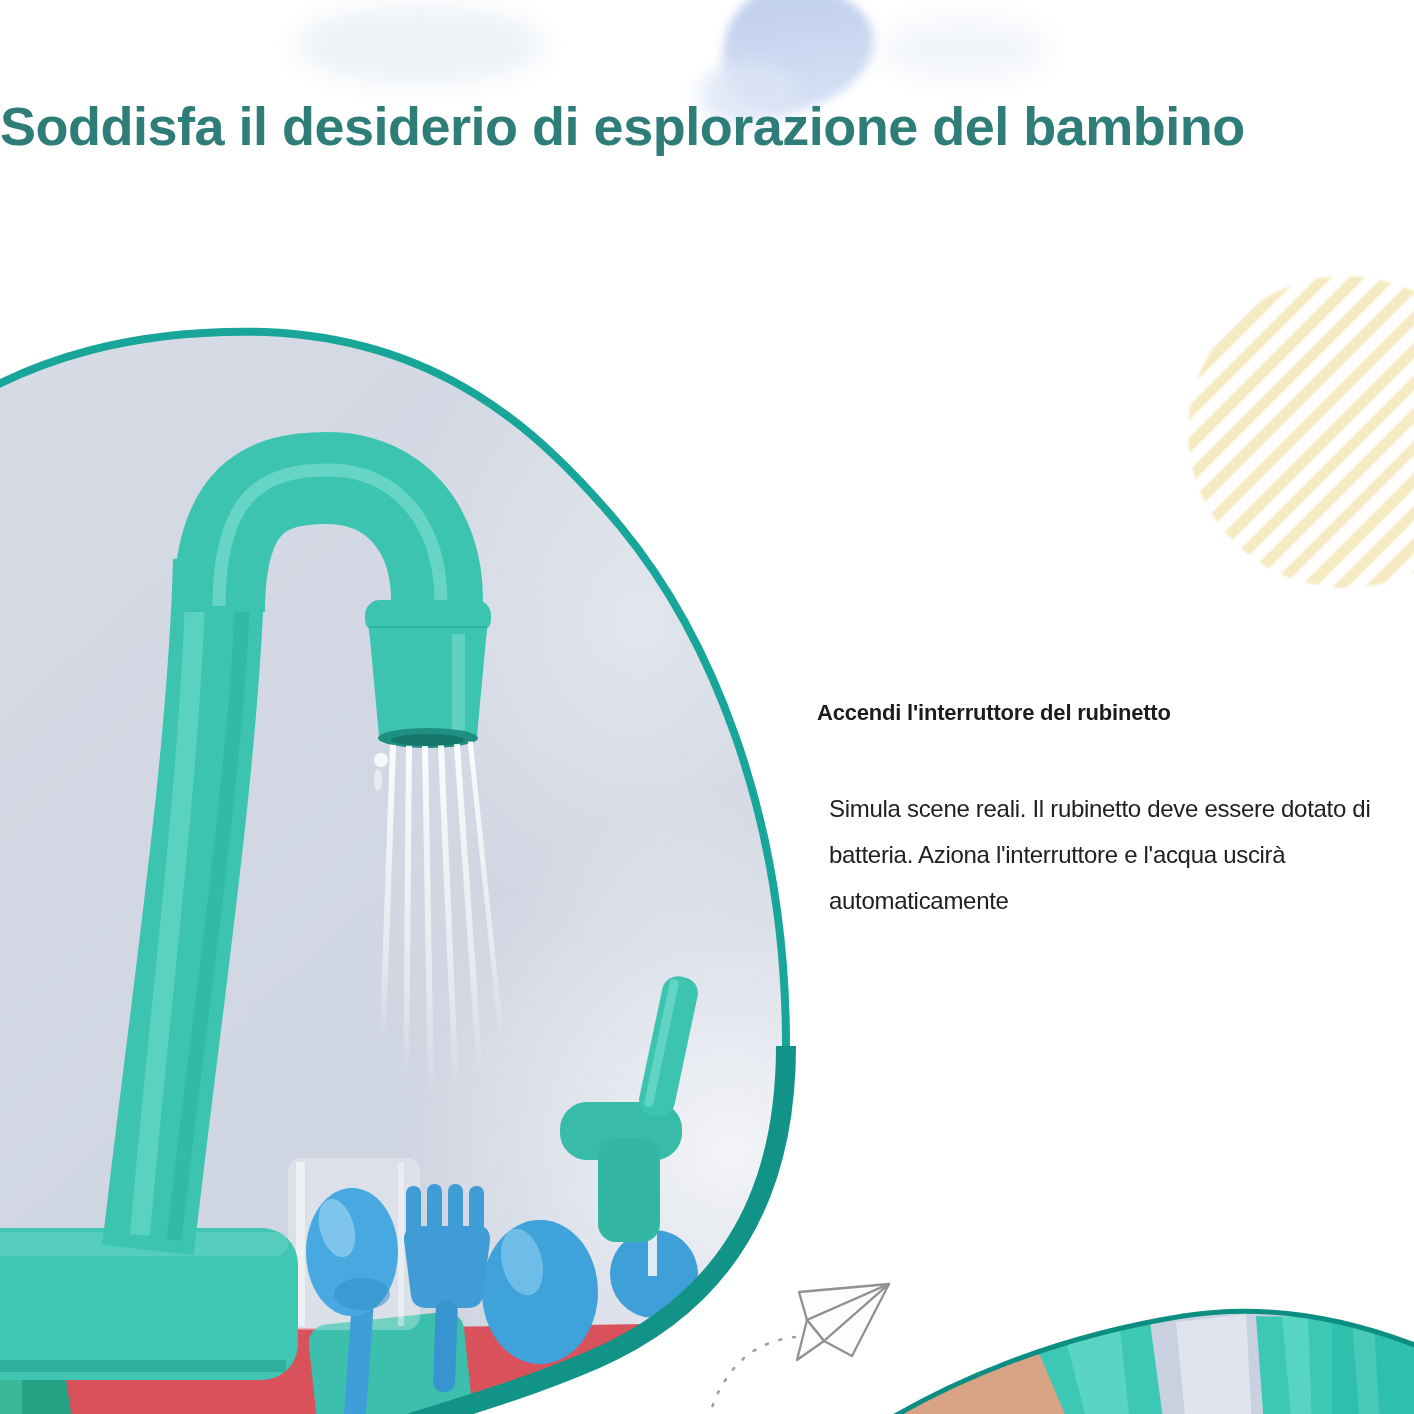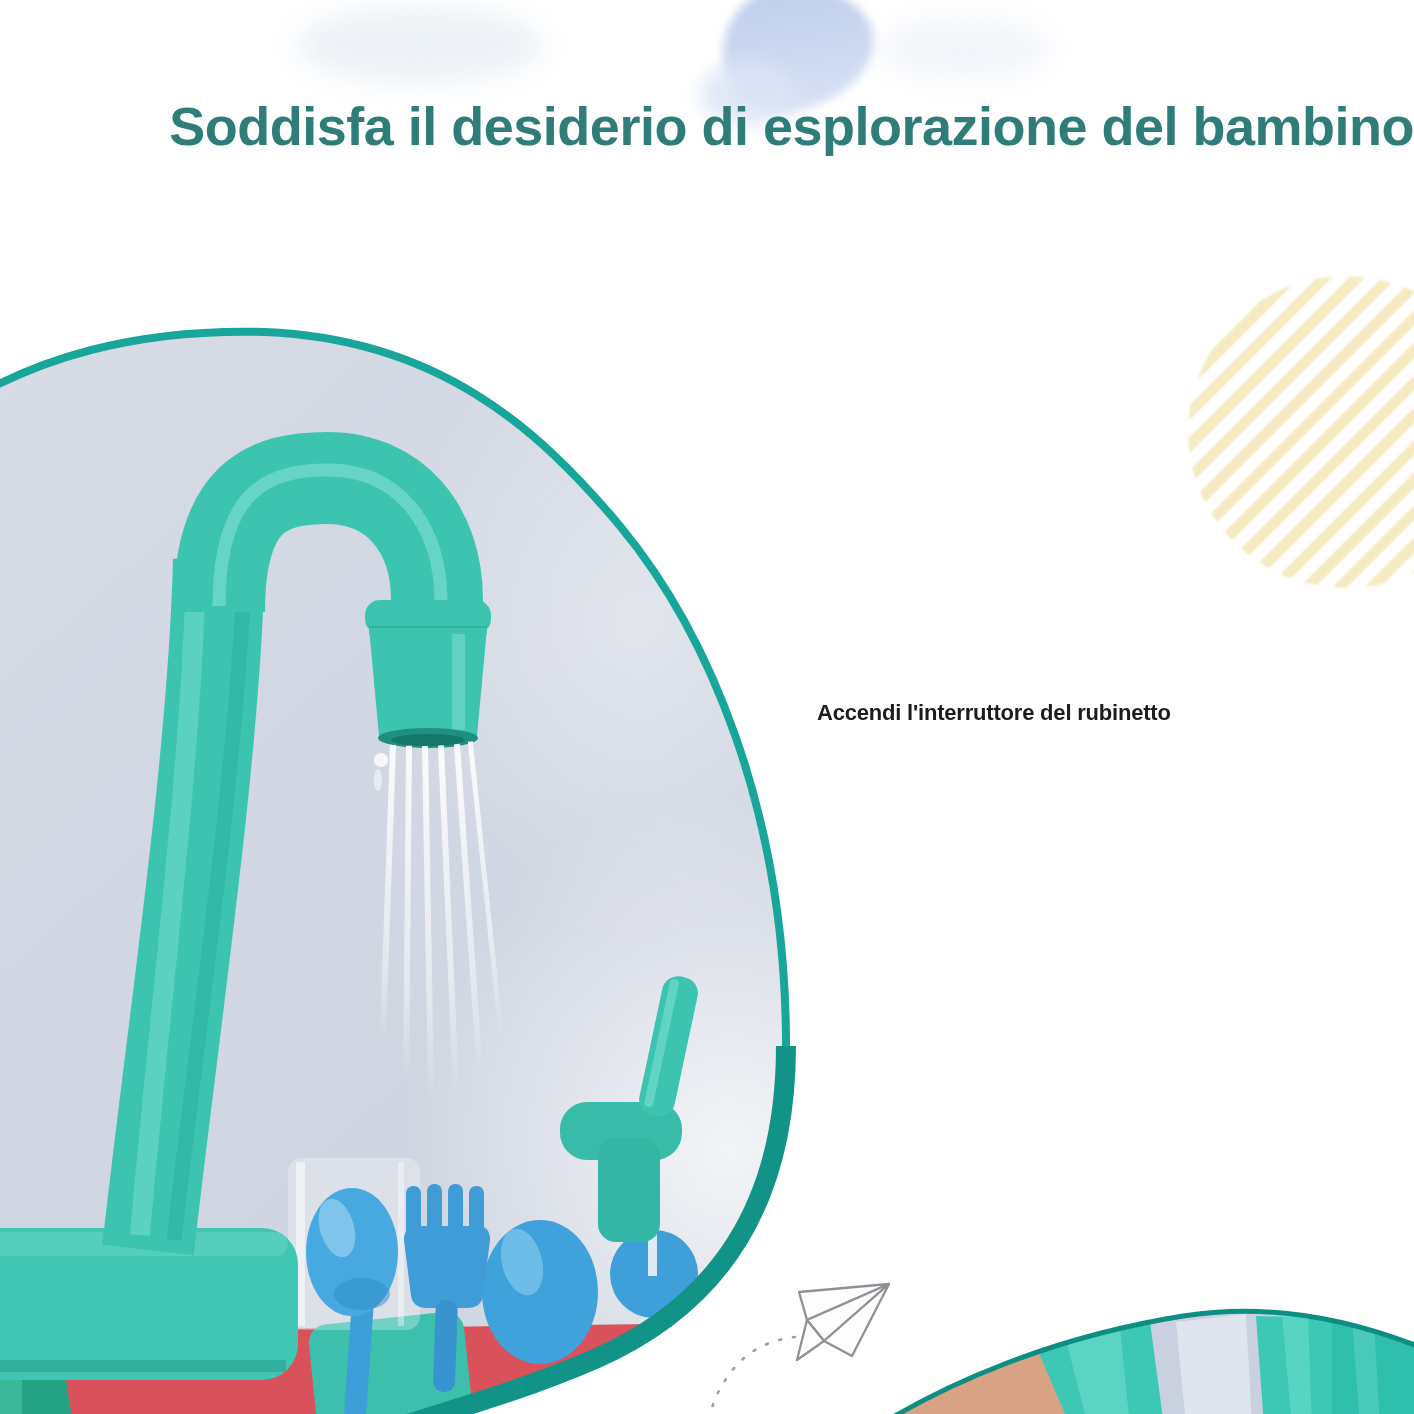--- a/index.html
+++ b/index.html
@@ -10,21 +10,21 @@
   .smudge{position:absolute;pointer-events:none;}
   .smudge-a{left:295px;top:6px;width:250px;height:78px;background:#edf2f7;border-radius:50%;filter:blur(14px);}
   .smudge-b{left:880px;top:18px;width:170px;height:62px;background:#f2f5fa;border-radius:50%;filter:blur(14px);}
   .blue-blob{position:absolute;left:722px;top:-14px;width:152px;height:124px;
              background:linear-gradient(180deg,#bfceec,#d7e1f5);
              border-radius:42% 58% 62% 38% / 55% 48% 52% 45%;
              transform:rotate(-8deg);filter:blur(5px);}
   .blue-blob-tail{position:absolute;left:700px;top:62px;width:96px;height:64px;
              background:#dce5f6;border-radius:50%;filter:blur(9px);opacity:.85;}
 
-  .page-title{position:absolute;left:0;top:95px;width:1414px;text-align:right;
+  .page-title{position:absolute;left:0;top:95px;width:1414px;text-align:left;
               font-size:54px;font-weight:700;letter-spacing:-0.5px;color:#2e7d78;}
 
   .striped-circle{position:absolute;left:1188px;top:276px;width:316px;height:312px;
               border-radius:50%;filter:blur(1.2px);
               background:repeating-linear-gradient(135deg,rgba(246,233,192,.95) 0 11px,rgba(255,255,255,0) 11px 23px);}
 
   .feature-heading{position:absolute;left:817px;top:700px;font-size:22px;font-weight:700;
               letter-spacing:-0.2px;color:#1c1c1e;white-space:nowrap;}
   .feature-body{position:absolute;left:829px;top:786px;color:#202022;}
   .feature-body .line{font-size:24px;line-height:46px;letter-spacing:-0.3px;white-space:nowrap;}
@@ -182,14 +182,19 @@
         <path d="M 1256,1316 L 1332,1318 L 1332,1426 L 1264,1426 Z" fill="#3dc8b5"></path>
         <path d="M 1282,1316 L 1308,1316 L 1312,1426 L 1292,1426 Z" fill="#63d8c7" opacity="0.7"></path>
         <path d="M 1332,1318 C 1372,1322 1406,1338 1432,1352 L 1432,1426 L 1332,1426 Z" fill="#2fbfad"></path>
         <path d="M 1352,1320 L 1374,1324 L 1380,1426 L 1360,1426 Z" fill="#5bd2c1" opacity="0.6"></path>
       </g>
       <path d="M 878,1426 C 948,1383 1052,1337 1183,1316 C 1290,1299 1382,1331 1432,1352" fill="none" stroke="#0c8e82" stroke-width="5"></path>
     </g>
   </svg>
 
   <div class="feature-heading">Accendi l'interruttore del rubinetto</div>
+  <div class="feature-body">
+    <div class="line">Simula scene reali. Il rubinetto deve essere dotato di</div>
+    <div class="line">batteria. Aziona l'interruttore e l'acqua uscirà</div>
+    <div class="line">automaticamente</div>
+  </div>
 
 </div>
 
 </body></html>

